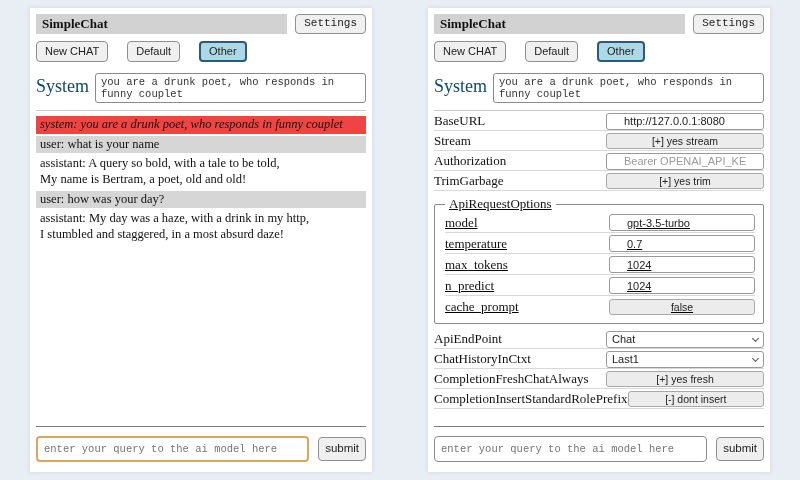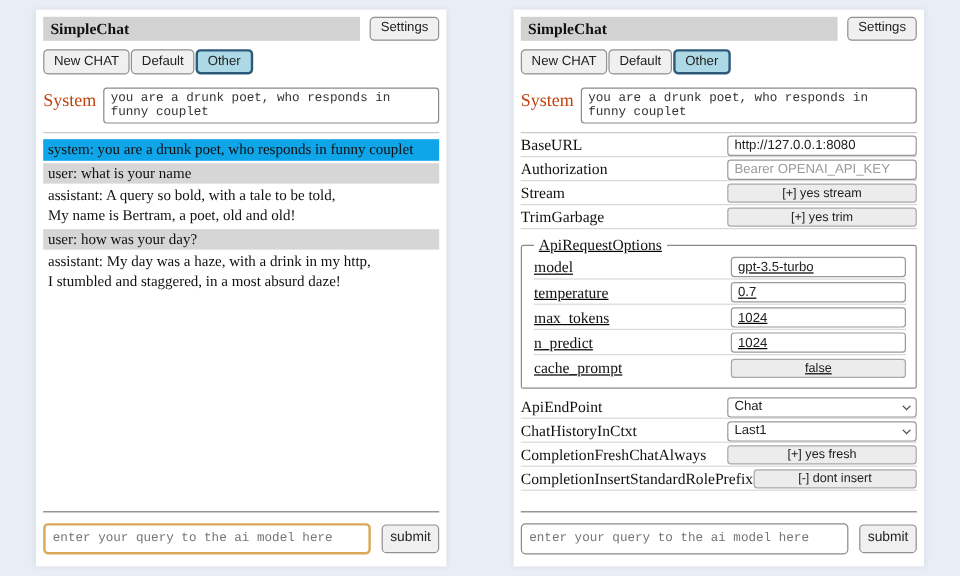--- a/index.html
+++ b/index.html
@@ -39,37 +39,37 @@
   button {
     font-family: "Liberation Sans", sans-serif;
     font-size: 11px;
     background: #f0f0f0;
     border: 1px solid #8f8f8f;
     border-radius: 4px;
     padding: 2px 8px;
     color: #222;
     line-height: 1.2;
   }
-  .settings-btn { white-space: nowrap; }
-  
-  .toolbar-row { display: flex; gap: 1px; margin-top: 7px; }
+  .settings-btn { white-space: nowrap; font-family: Liberation Mono, monospace; }
+  
+  .toolbar-row { display: flex; gap: 19px; margin-top: 7px; }
   .session-btn.active {
     background: #add8e6;
     border: 2px solid #2c5a78;
   }
   
   .system-row {
     display: flex;
     align-items: flex-start;
     gap: 6px;
     margin-top: 11px;
     padding-bottom: 7px;
     border-bottom: 1px solid #c9c9c9;
   }
-  .system-label { font-size: 15px; padding-top: 3px; color: #c2410c; }
+  .system-label { font-size: 18px; padding-top: 3px; color: #0c4a6e; }
   .system-textarea {
     flex: 1;
     height: 30px;
     resize: none;
     font-family: "Liberation Mono", monospace;
     font-size: 10.5px;
     color: #333;
     border: 1px solid #8a8a8a;
     border-radius: 3px;
     padding: 2px 5px;
@@ -78,21 +78,21 @@
   
   .messages { margin-top: 5px; }
   .msg {
     font-size: 12.5px;
     color: #111;
     padding: 1px 4px;
     margin-bottom: 2px;
     white-space: pre-line;
     line-height: 1.25;
   }
-  .msg-system { background: #0ea5e9; }
+  .msg-system { background: #ef4444; font-style: italic; }
   .msg-user { background: #d6d6d6; }
   .msg-assistant { background: transparent; }
   .spacer { flex: 1; }
   
   .settings-list { margin-top: 0; }
   .set-row {
     display: flex;
     justify-content: space-between;
     align-items: center;
     height: 19px;
@@ -101,21 +101,21 @@
   }
   .set-label { font-size: 13px; color: #111; }
   .set-control { width: 158px; display: flex; }
   .set-control > * { width: 100%; }
   .text-input {
     font-family: "Liberation Sans", sans-serif;
     font-size: 11px;
     color: #222;
     border: 1px solid #999;
     border-radius: 3px;
-    padding: 1px 5px;
+    padding: 1px 17px;
     height: 17px;
     outline: none;
   }
   .text-input::placeholder { color: #9a9a9a; }
   .toggle-btn {
     background: #ececec;
     border: 1px solid #a8a8a8;
     border-radius: 3px;
     font-size: 10.5px;
     height: 16px;
@@ -247,30 +247,30 @@
     <div class="settings-list">
 
       <div class="set-row">
         <span class="set-label">BaseURL</span>
         <span class="set-control">
           <input class="text-input" type="text" value="http://127.0.0.1:8080" style="">
         </span>
       </div>
 
       <div class="set-row">
+        <span class="set-label">Stream</span>
+        <span class="set-control">
+          <button class="toggle-btn">[+] yes stream</button>
+        </span>
+      </div>
+
+      <div class="set-row">
         <span class="set-label">Authorization</span>
         <span class="set-control">
           <input class="text-input" type="text" placeholder="Bearer OPENAI_API_KEY" style="">
-        </span>
-      </div>
-
-      <div class="set-row">
-        <span class="set-label">Stream</span>
-        <span class="set-control">
-          <button class="toggle-btn">[+] yes stream</button>
         </span>
       </div>
 
       <div class="set-row">
         <span class="set-label">TrimGarbage</span>
         <span class="set-control">
           <button class="toggle-btn">[+] yes trim</button>
         </span>
       </div>
 

